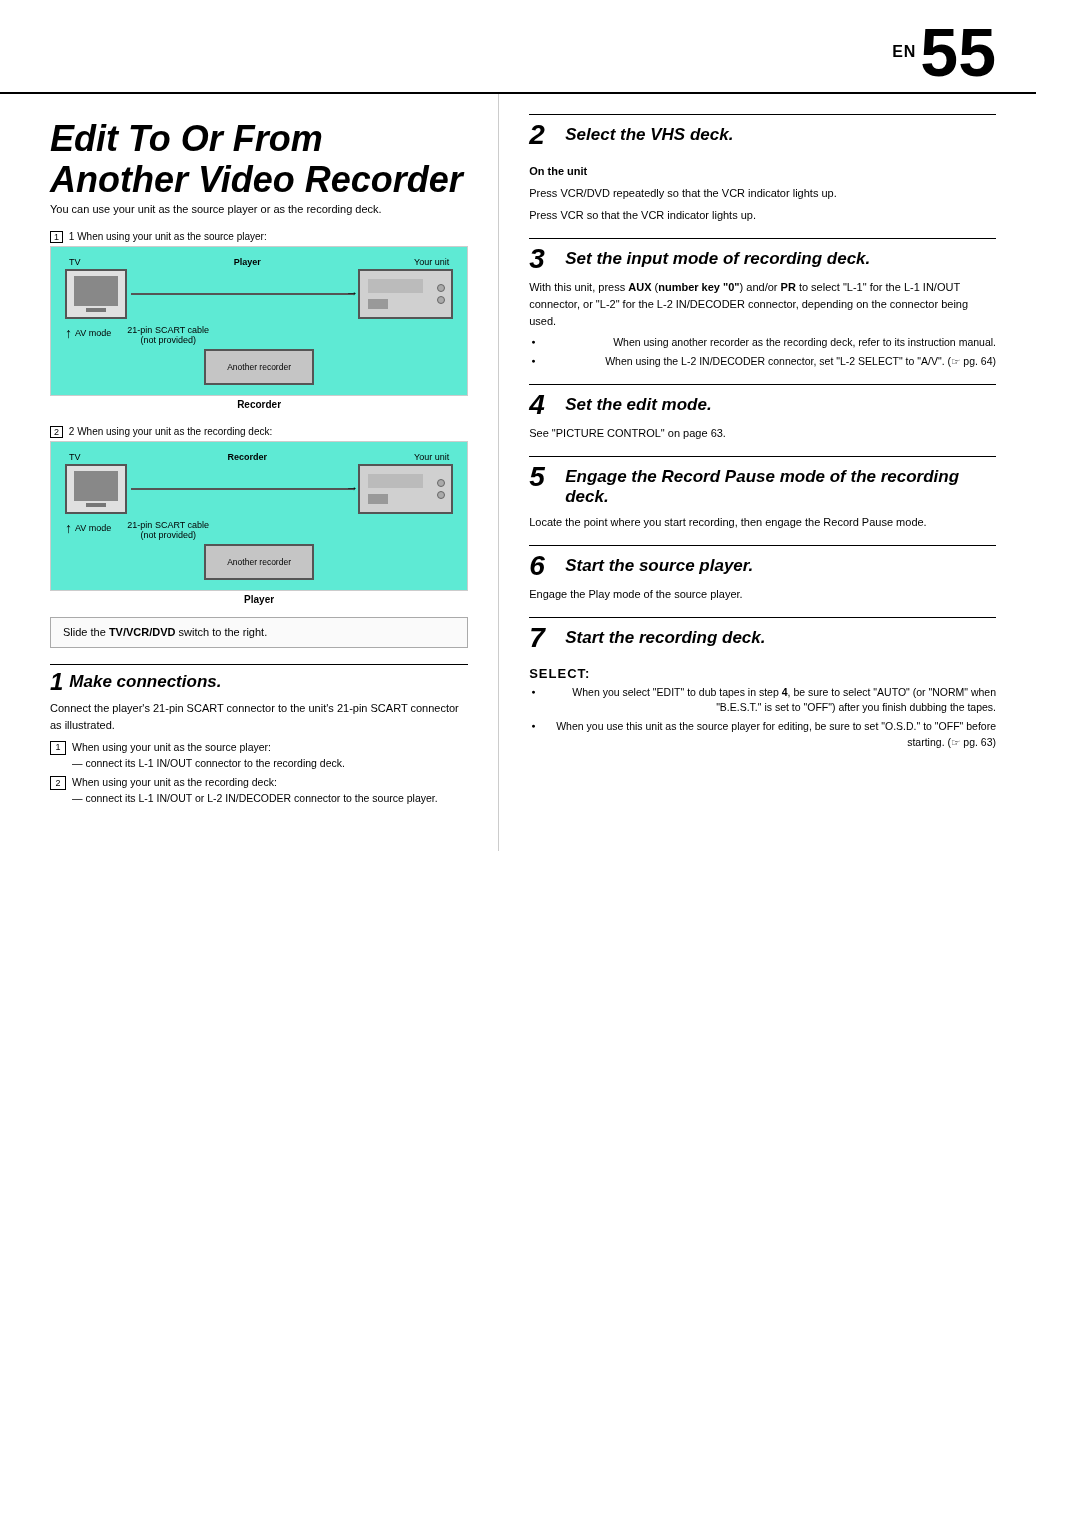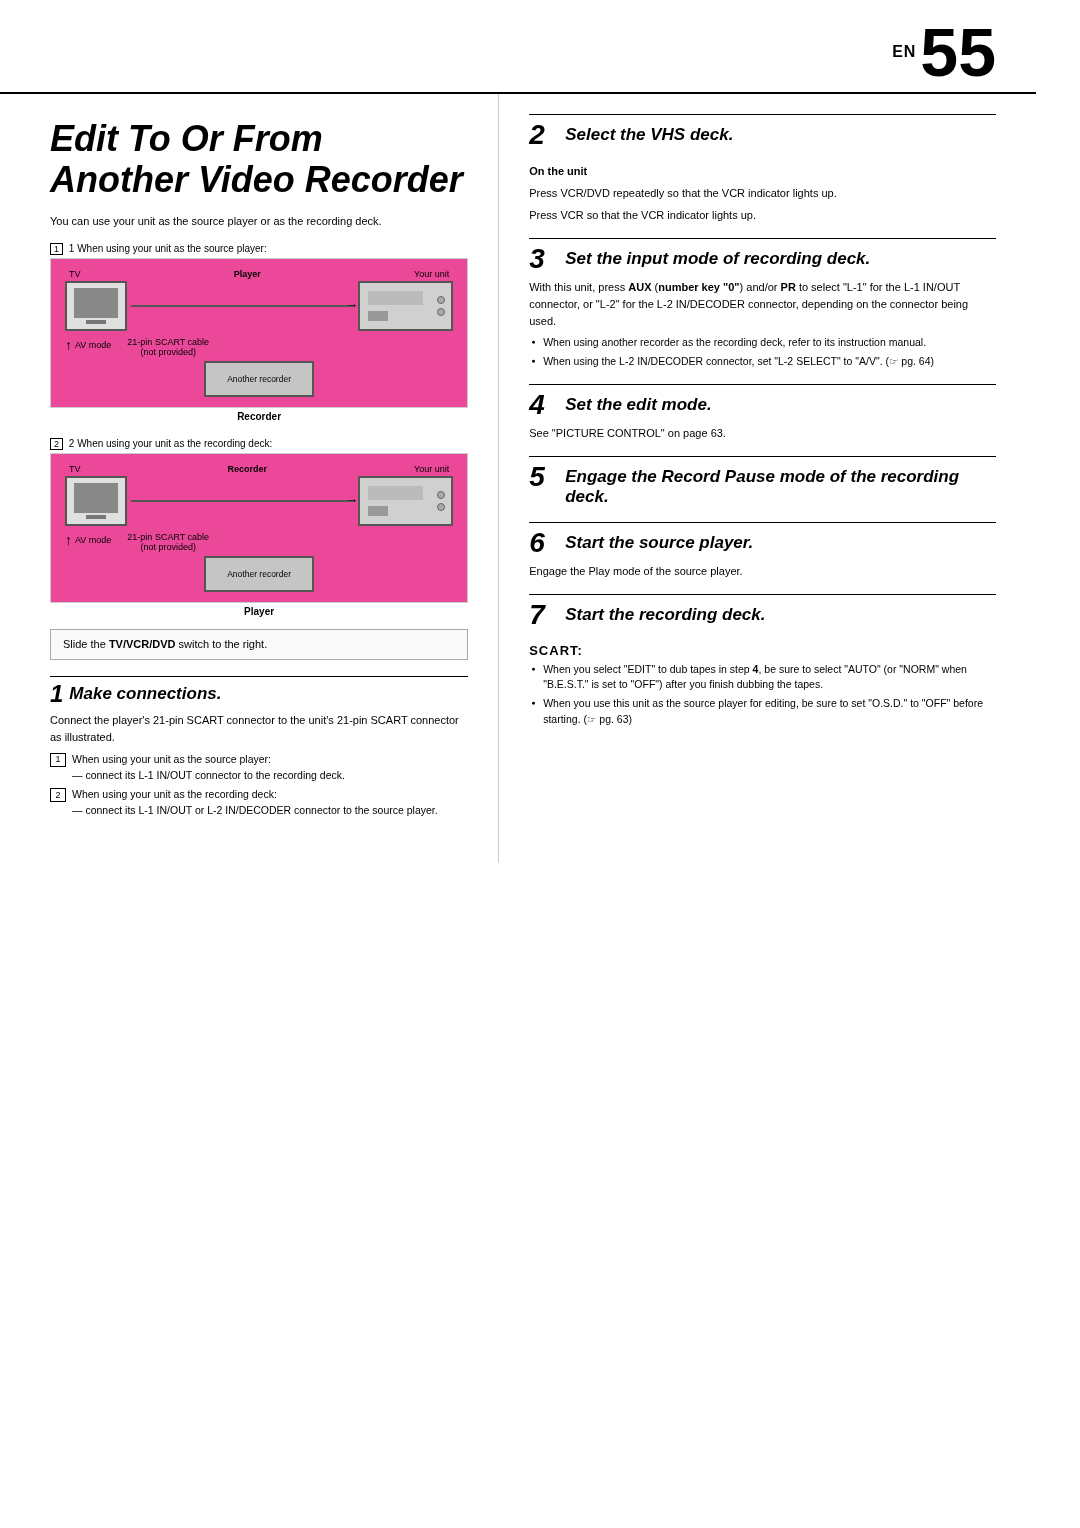--- a/index.html
+++ b/index.html
@@ -55,21 +55,20 @@
     .right-col {
       width: 560px;
       padding: 20px 40px 30px 30px;
     }
 
     
     .main-title {
       font-size: 36px;
       font-weight: 900;
       line-height: 1.15;
-      margin-bottom: 12px;
       font-style: italic;
     }
     .intro-text {
       font-size: 11px;
       margin-bottom: 14px;
       line-height: 1.5;
     }
 
     
     .step-section {
@@ -110,20 +109,21 @@
       font-size: 11px;
       margin-bottom: 2px;
       margin-top: 14px;
     }
     .bullet-item {
       padding-left: 14px;
       position: relative;
       margin-bottom: 3px;
       font-size: 10.5px;
       line-height: 1.5;
+      text-align: right;
     }
     .bullet-item::before {
       content: '●';
       position: absolute;
       left: 2px;
       font-size: 7px;
       top: 2px;
     }
 
     
@@ -154,21 +154,21 @@
     }
     .diagram-section-label {
       font-size: 10px;
       margin-bottom: 4px;
     }
     .diagram-section-label b {
       font-weight: normal;
     }
     .diagram-box {
       border: 1px solid #ccc;
-      background: #ec4899;
+      background: #5eead4;
       padding: 10px 14px;
       position: relative;
     }
     .below-label {
       text-align: center;
       font-size: 10px;
       font-weight: bold;
       margin-top: 3px;
     }
 
@@ -399,41 +399,44 @@
         <div class="step-body">
           <p>See "PICTURE CONTROL" on page 63.</p>
         </div>
       </div>
 
       <div class="step-section">
         <div class="step-header">
           <span class="step-number">5</span>
           <span class="step-title">Engage the Record Pause mode of the recording deck.</span>
         </div>
+        <div class="step-body">
+          <p>Locate the point where you start recording, then engage the Record Pause mode.</p>
+        </div>
       </div>
 
       <div class="step-section">
         <div class="step-header">
           <span class="step-number">6</span>
           <span class="step-title">Start the source player.</span>
         </div>
         <div class="step-body">
           <p>Engage the Play mode of the source player.</p>
         </div>
       </div>
 
       <div class="step-section">
         <div class="step-header">
           <span class="step-number">7</span>
           <span class="step-title">Start the recording deck.</span>
         </div>
       </div>
 
       <div class="notes-section">
-        <div class="notes-title">SCART:</div>
+        <div class="notes-title">SELECT:</div>
         <div class="bullet-item">When you select "EDIT" to dub tapes in step <b>4</b>, be sure to select "AUTO" (or "NORM" when "B.E.S.T." is set to "OFF") after you finish dubbing the tapes.</div>
         <div class="bullet-item">When you use this unit as the source player for editing, be sure to set "O.S.D." to "OFF" before starting. (☞ pg. 63)</div>
       </div>
 
     </div>
   </div>
 
 </div>
 
 </body></html>

